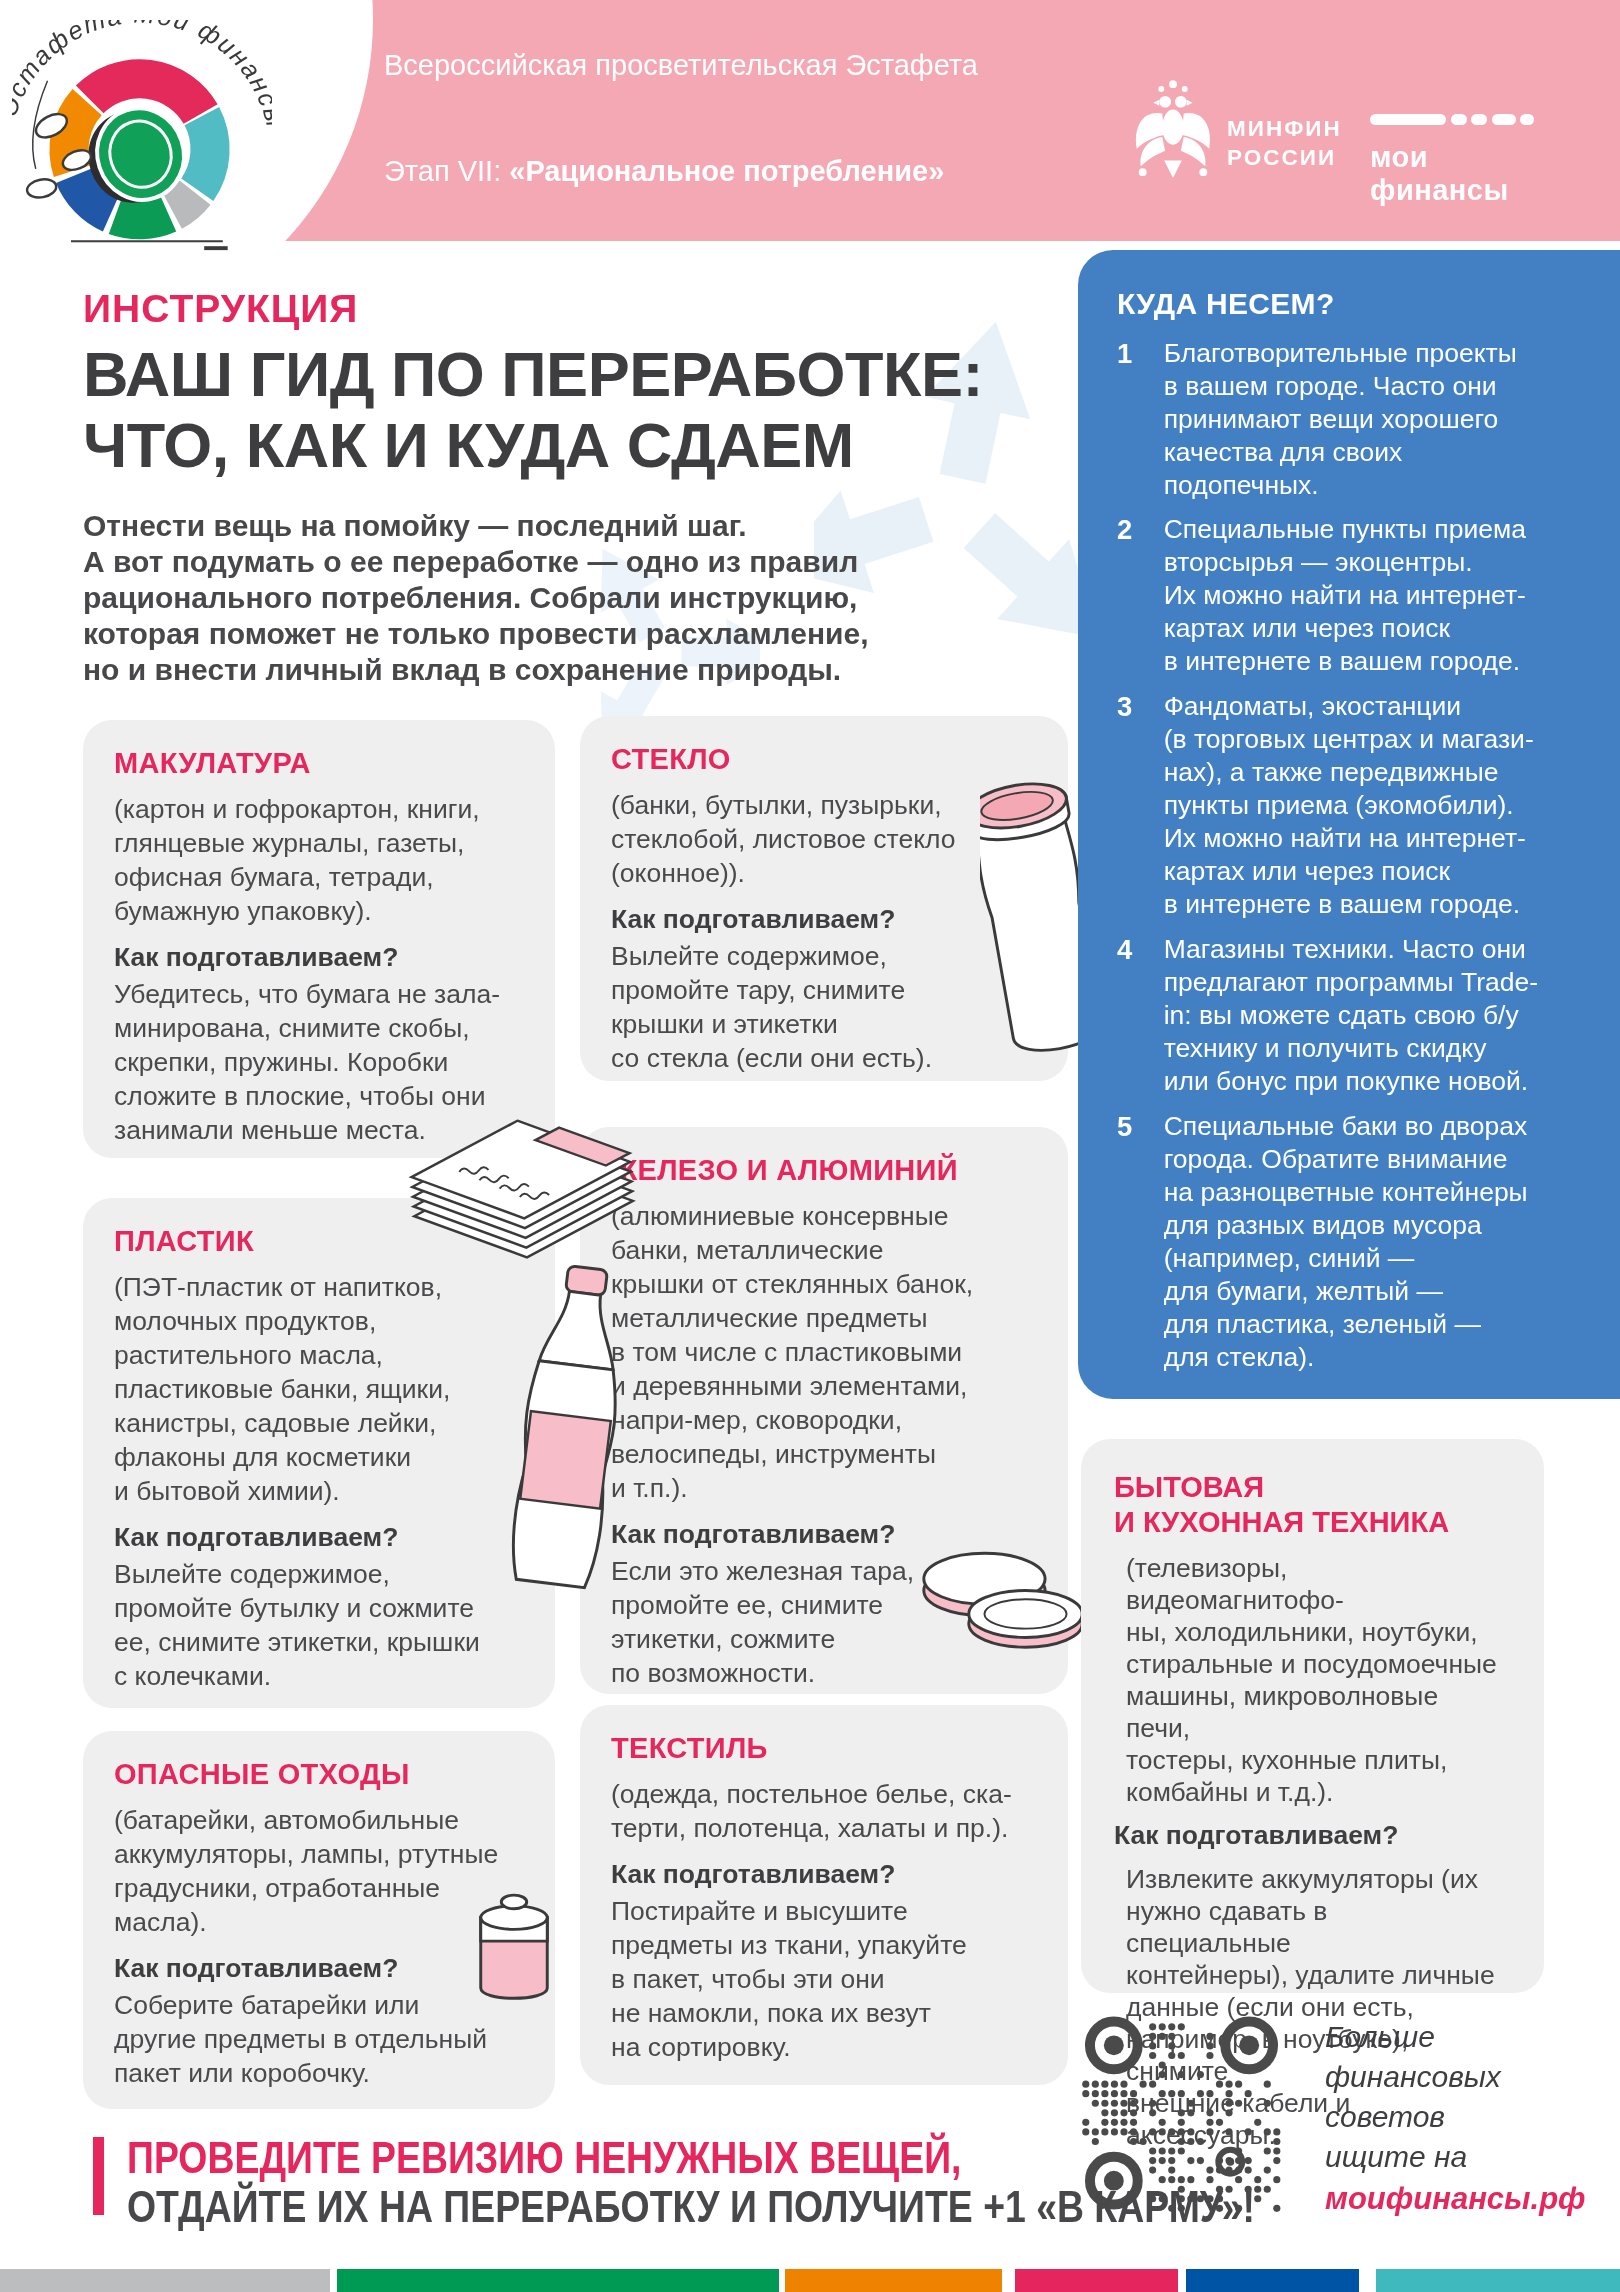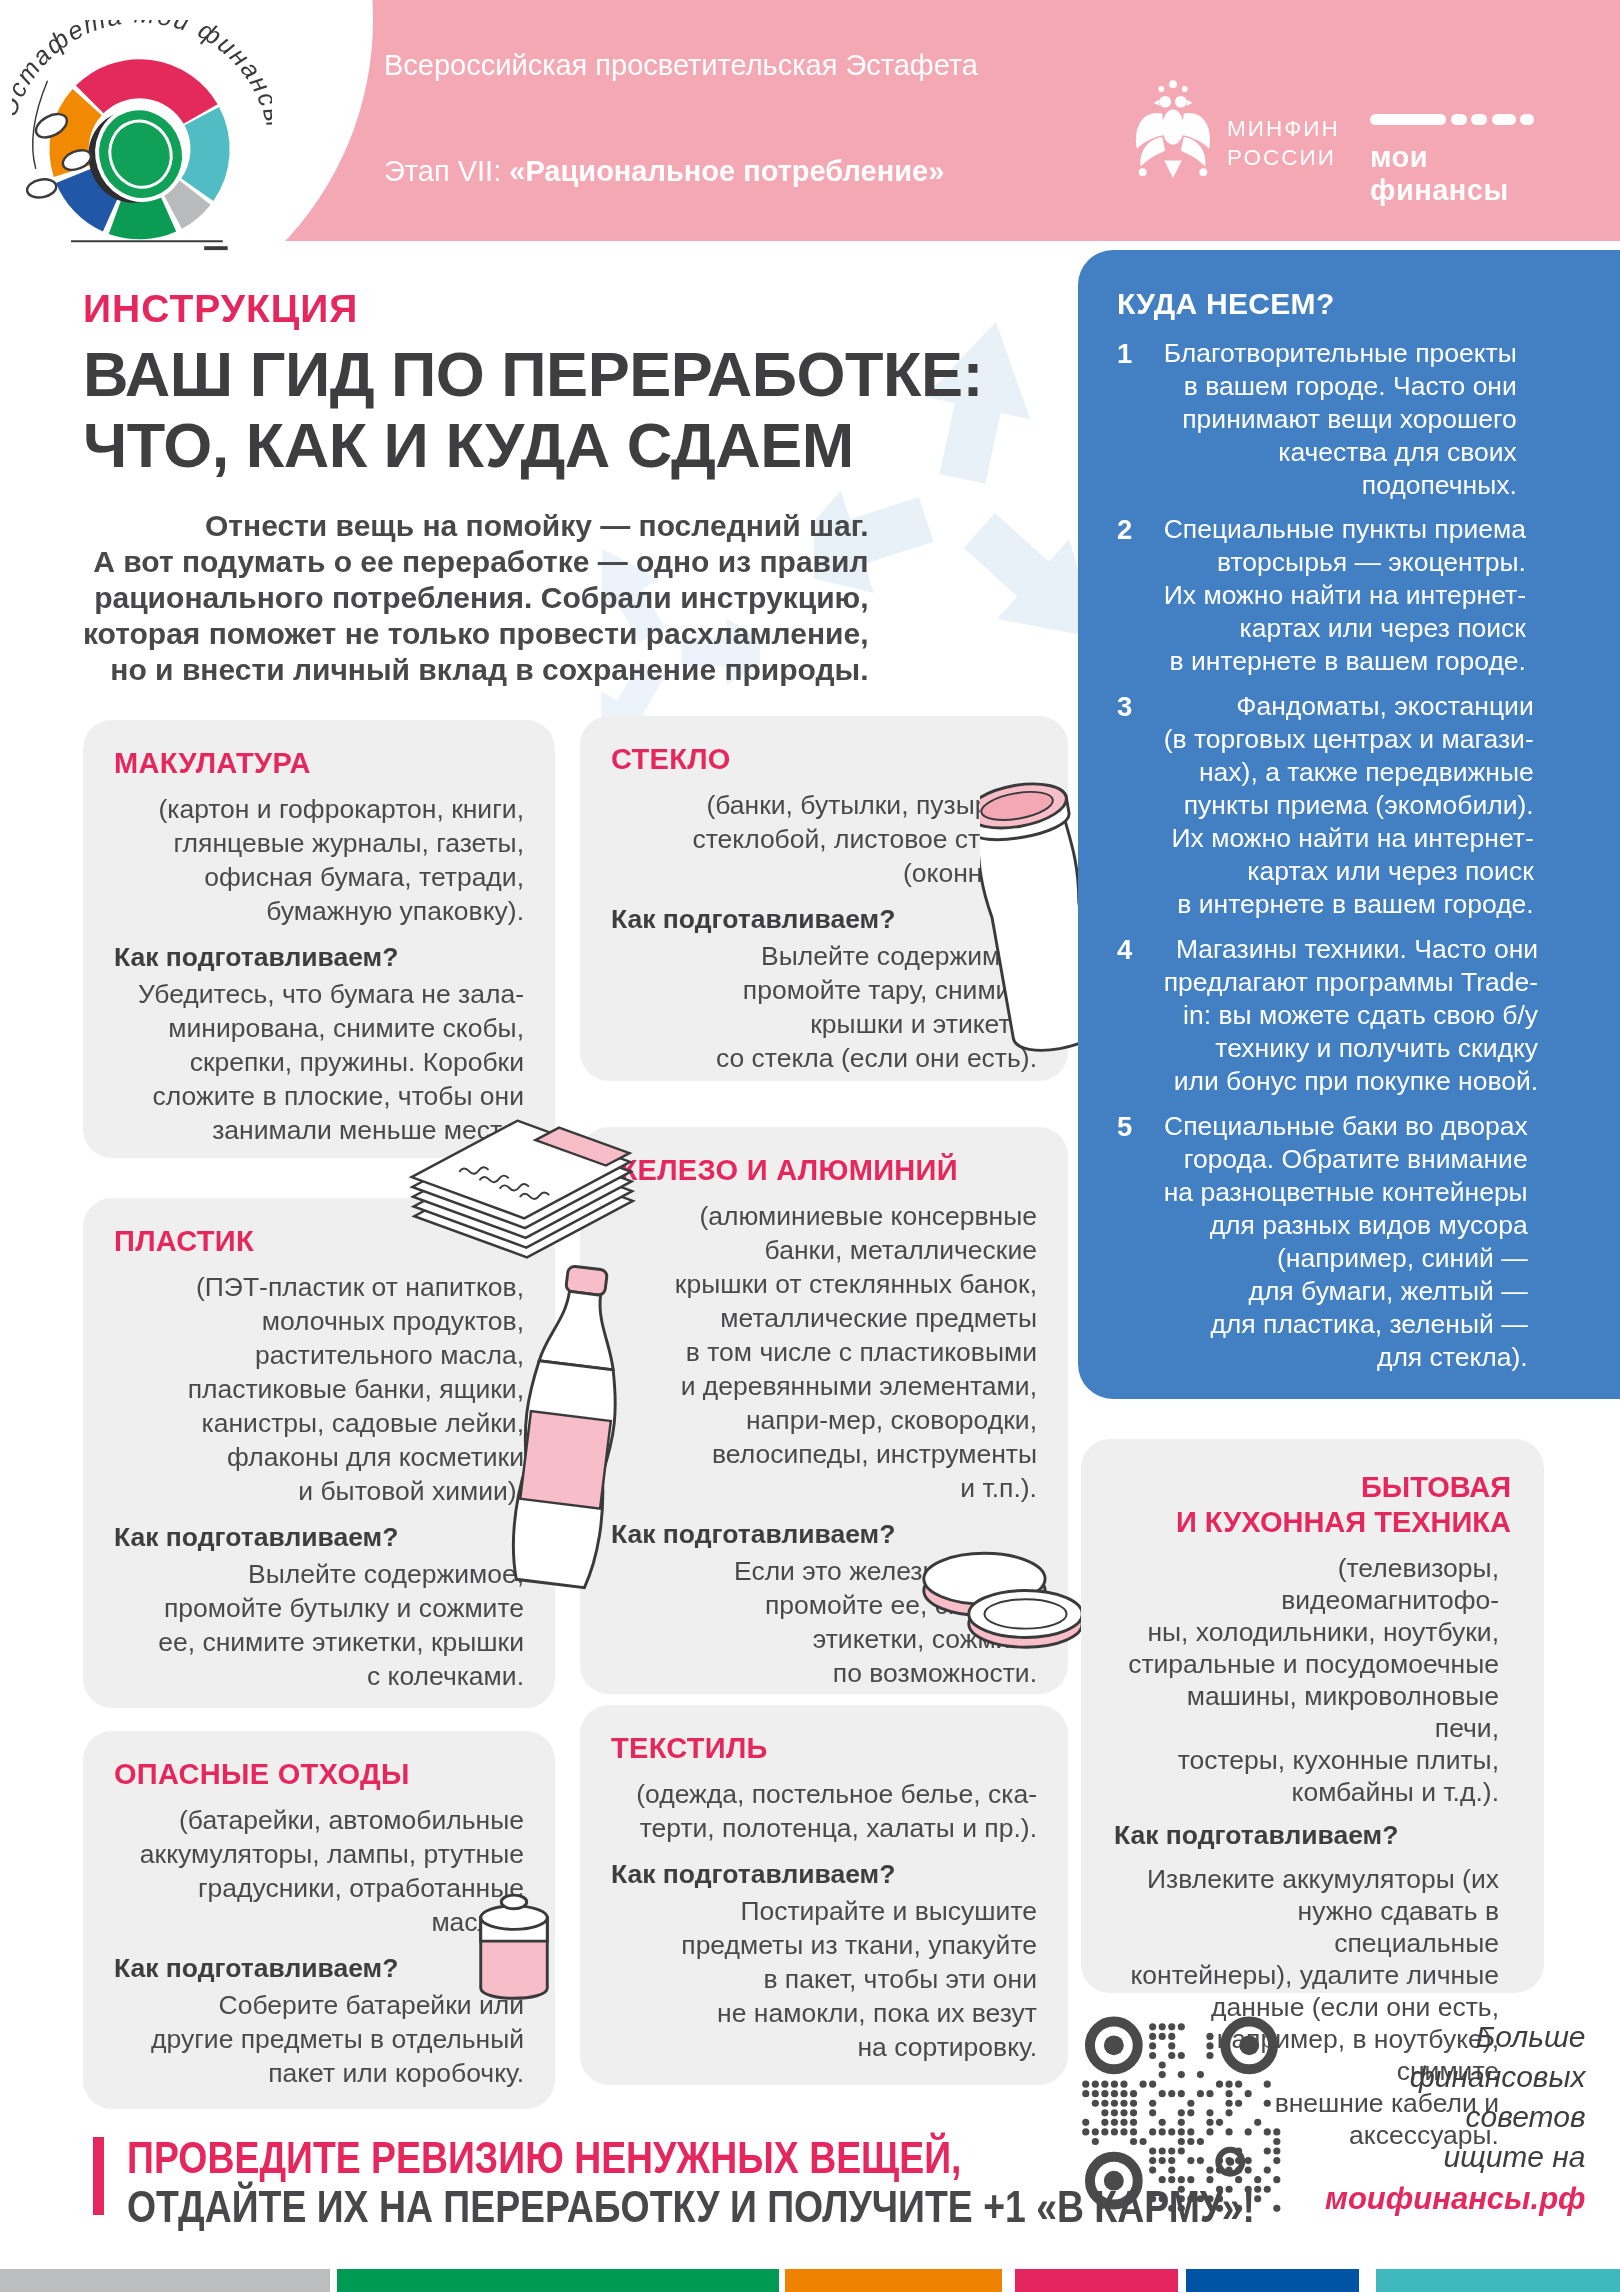--- a/index.html
+++ b/index.html
@@ -6,30 +6,30 @@
   .page{position:relative;width:1620px;height:2293px;background:#fff;overflow:hidden;
         font-family:"Liberation Sans", sans-serif;color:#4a4a4c;}
   
   .band{position:absolute;left:0;top:0;width:1620px;height:241px;background:#F4A8B4;}
   .blob{position:absolute;left:-274px;top:-304px;width:647px;height:647px;border-radius:50%;background:#fff;}
   .logo-svg{position:absolute;left:11.8px;top:19.6px;}
   .hdr-text{position:absolute;left:384px;top:45px;color:#fff;font-size:29px;line-height:40px;font-weight:400;}
   .hdr-stage{position:absolute;left:384px;top:155px;color:#fff;font-size:29px;}
   .hdr-stage b{font-weight:700;}
   .minfin{position:absolute;left:1129px;top:76px;}
-  .minfin-text{position:absolute;left:1227px;top:114px;color:#fff;font-size:22.5px;line-height:29px;letter-spacing:2px;font-weight:400;}
+  .minfin-text{position:absolute;left:1227px;top:114px;color:#fff;font-size:22.5px;line-height:29px;letter-spacing:2px;font-weight:700;}
   .mf-logo{position:absolute;left:1370px;top:114px;width:172px;}
   .mf-dashes{display:flex;gap:4.9px;height:10.8px;}
   .mf-dashes span{background:#fff;border-radius:5.9px;height:10.8px;}
   .mf-name{color:#fff;font-weight:700;font-size:29px;margin-top:16.7px;letter-spacing:0.5px;}
   
   .kicker{position:absolute;left:83px;top:287px;font-size:39px;font-weight:700;color:#E5275D;letter-spacing:1px;}
   .big-title{position:absolute;left:83px;top:339px;font-size:63px;line-height:71px;font-weight:800;color:#3E3E40;letter-spacing:-0.5px;}
   .lead{position:absolute;left:83px;top:508px;font-size:30px;line-height:36px;font-weight:700;color:#48484A;}
-  .pre{white-space:pre-line;text-align:right;}
+  .pre{white-space:pre-line;}
   .watermark{position:absolute;pointer-events:none;}
   
   .card{position:absolute;background:#F0EFEF;border-radius:29px;padding:27.4px 31px;box-sizing:border-box;}
   .card h3{margin:0 0 11.8px 0;font-size:29px;font-weight:700;color:#E5275D;letter-spacing:0.3px;}
   .card .items{font-size:26.5px;line-height:34px;margin:0;}
   .card .how-t{font-size:26.5px;font-weight:700;color:#3E3E40;margin:13.7px 0 3.9px 0;}
   .card .how{font-size:26.5px;line-height:34px;margin:0;}
   #card0{left:83px;top:720px;width:472px;height:438px;}
   #card1{left:580px;top:716px;width:488px;height:365px;}
   #card2{left:83px;top:1198px;width:472px;height:510px;}

